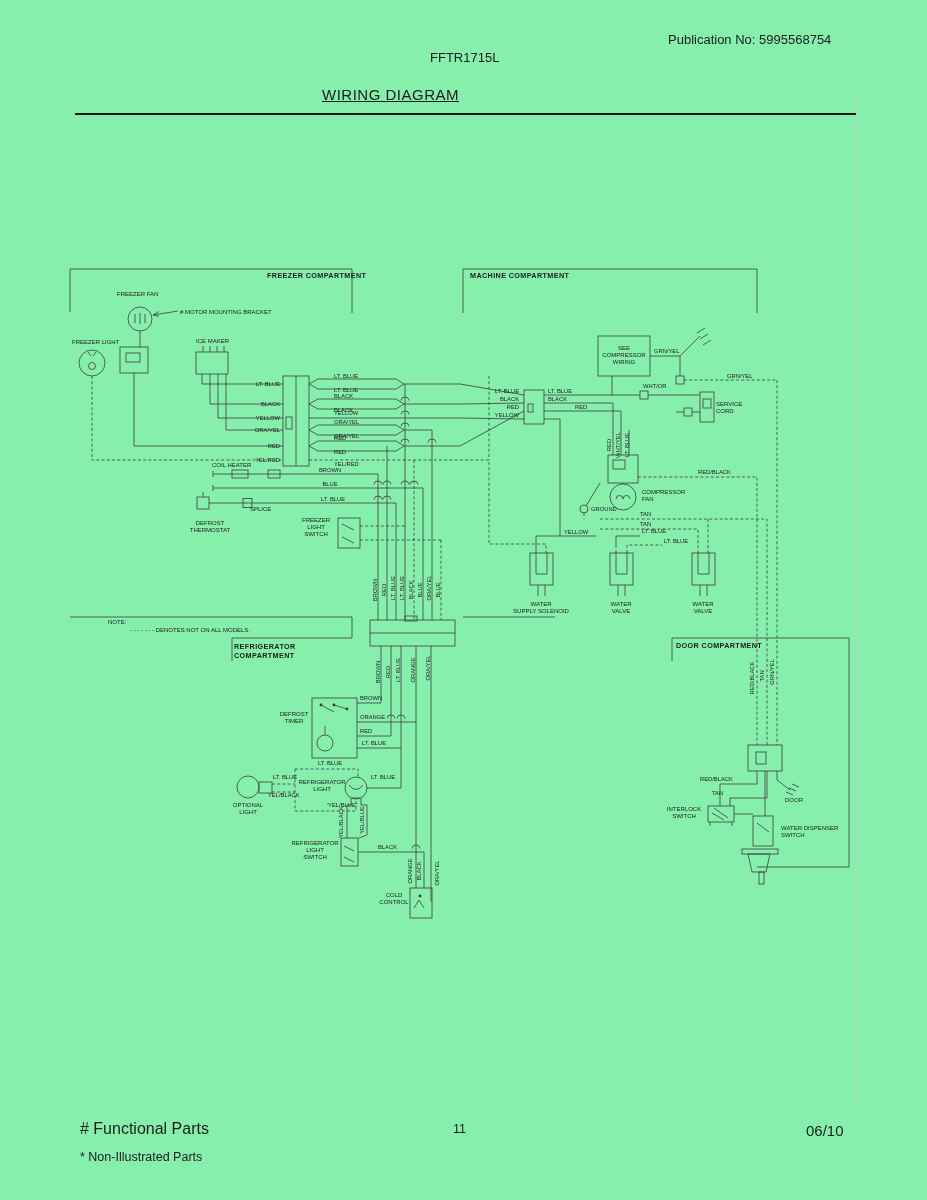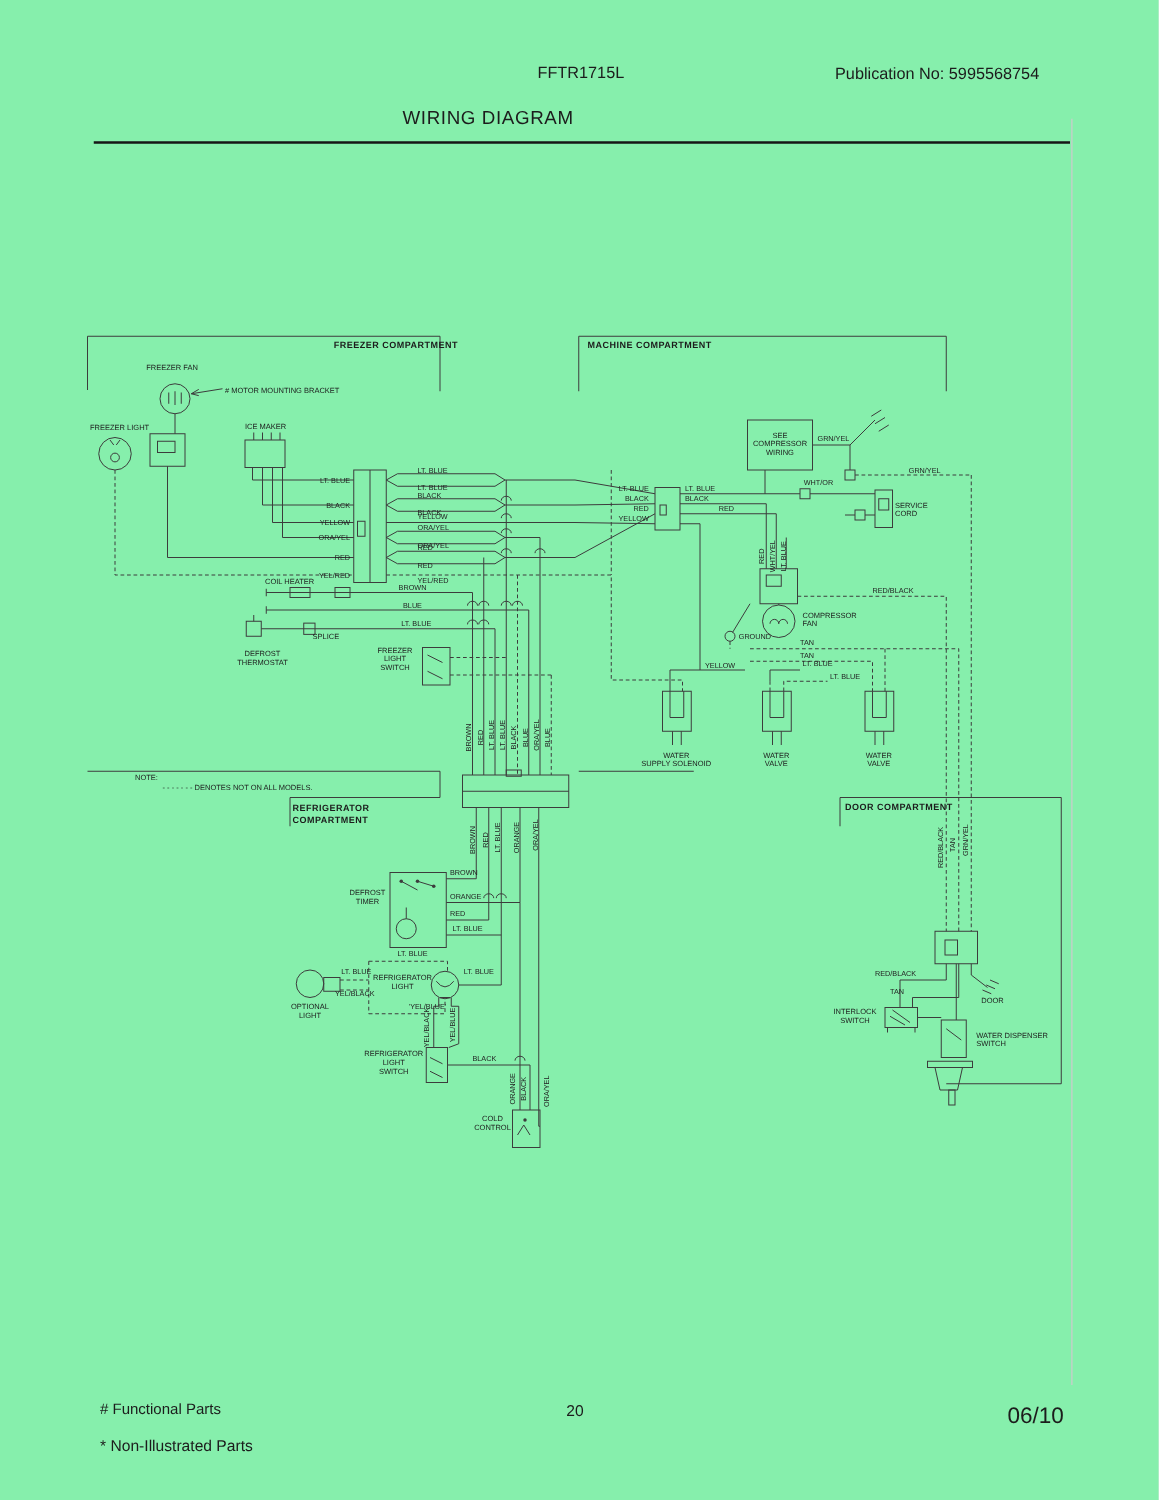--- a/index.html
+++ b/index.html
@@ -1,27 +1,27 @@
 <!DOCTYPE html>
 <html><head>
 <meta charset="utf-8">
 <style>
   html,body{margin:0;padding:0;background:#e8e8e8;}
   .page{position:relative;width:927px;height:1200px;background:#86efac;margin:0 auto;
         font-family:"Liberation Sans", sans-serif;color:#1c1c1c;overflow:hidden;}
   .abs{position:absolute;white-space:nowrap;}
   .hdr-model{top:50px;left:430px;font-size:13px;}
-  .hdr-pub{top:51px;left:668px;font-size:13px;}
-  .doc-title{top:86px;left:0;width:781px;text-align:center;font-size:15px;letter-spacing:.5px;}
+  .hdr-pub{top:32px;left:668px;font-size:13px;}
+  .doc-title{top:86px;left:0;width:781px;text-align:center;font-size:15px;letter-spacing:.5px;text-decoration:underline;}
   .title-rule{top:113px;left:75px;width:781px;height:2px;background:#161616;}
   .edge{top:95px;left:857px;width:1px;height:1013px;background:#cccccc;}
-  .ft-1{top:1120px;left:80px;font-size:12px;}
+  .ft-1{top:1120px;left:80px;font-size:16px;}
   .ft-2{top:1138px;left:80px;font-size:12.5px;margin-top:12px;}
   .ft-page{top:1122px;left:453px;font-size:12.5px;}
-  .ft-date{top:1122px;left:806px;font-size:18px;}
+  .ft-date{top:1122px;left:806px;font-size:15px;}
   svg.diagram{position:absolute;top:0;left:0;}
   svg .st{stroke:#3c3c3c;stroke-width:.8;fill:none;}
   svg .sd{stroke:#3c3c3c;stroke-width:.8;fill:none;stroke-dasharray:3,2.2;}
   svg .fl{fill:#3c3c3c;stroke:none;}
   svg text.wl{font-family:"Liberation Sans",sans-serif;font-size:5.8px;fill:#222222;}
   svg text.cl{font-family:"Liberation Sans",sans-serif;font-size:6px;fill:#1c1c1c;}
   svg text.hdr{font-size:7.2px;font-weight:bold;letter-spacing:.4px;}
 </style>
 </head>
 <body>
@@ -353,15 +353,15 @@
         <text x="684" y="811" class="cl" text-anchor="middle">INTERLOCK</text>
         <text x="684" y="818" class="cl" text-anchor="middle">SWITCH</text>
         <text x="781" y="830" class="cl" text-anchor="start">WATER DISPENSER</text>
         <text x="781" y="837" class="cl" text-anchor="start">SWITCH</text>
         <text x="785" y="802" class="cl" text-anchor="start">DOOR</text>
       </g>
   </svg>
 
   <div class="abs ft-1"># Functional Parts</div>
   <div class="abs ft-2">* Non-Illustrated Parts</div>
-  <div class="abs ft-page">20</div>
+  <div class="abs ft-page">11</div>
   <div class="abs ft-date">06/10</div>
 </div>
 
 </body></html>

